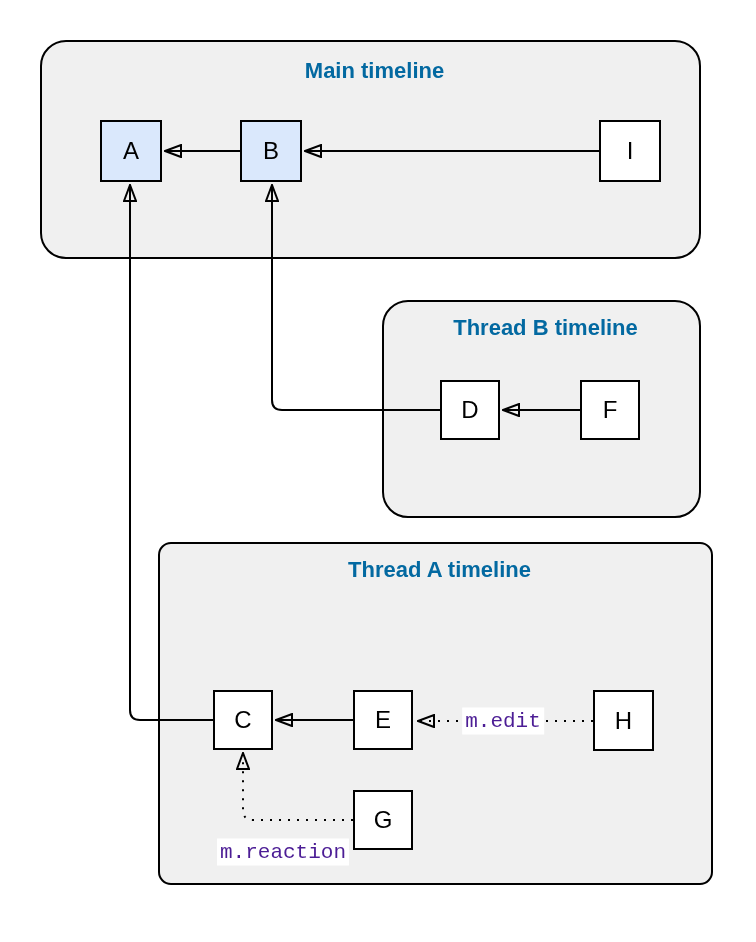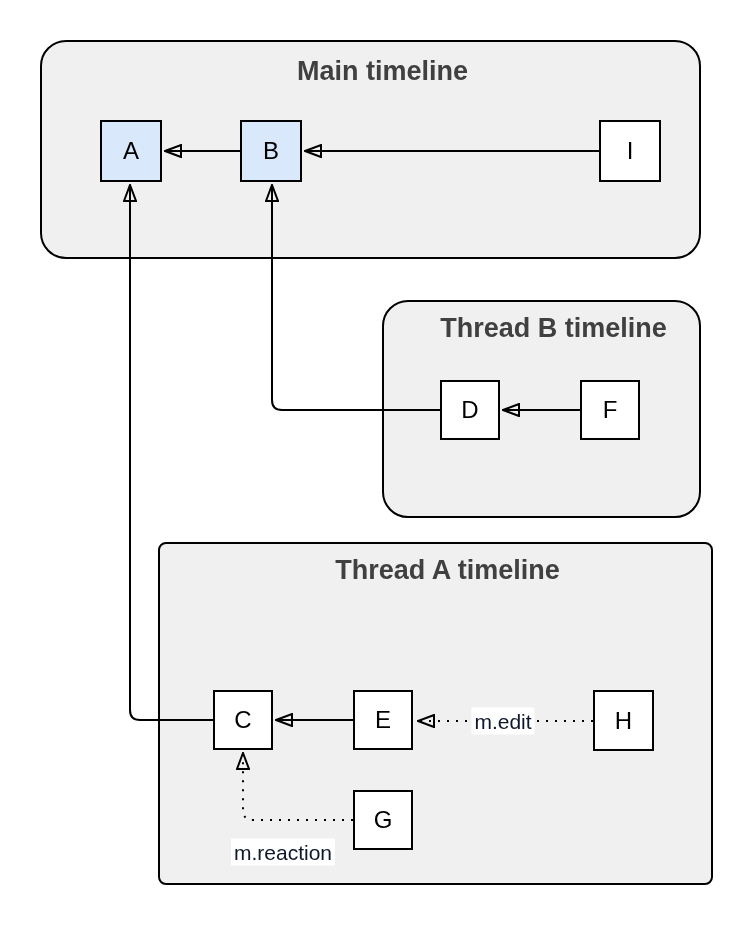--- a/index.html
+++ b/index.html
@@ -17,33 +17,33 @@
   }
   
   .tl-container {
     position: absolute;
     background: #f0f0f0;
     border: 2px solid #000000;
     box-sizing: border-box;
   }
   .tl-container .tl-title {
     position: absolute;
-    left: 12px;
+    left: 4px;
     width: 100%;
     text-align: center;
-    font-size: 27px;
+    font-size: 22px;
     font-weight: bold;
-    color: #404040;
+    color: #0369a1;
     line-height: 26px;
   }
   #container-main    { left: 40px;  top: 40px;  width: 661px; height: 219px; border-radius: 26px; }
   #container-main .tl-title { top: 16px; }
   #container-threadB { left: 382px; top: 300px; width: 319px; height: 218px; border-radius: 26px; }
   #container-threadB .tl-title { top: 13px; }
-  #container-threadA { left: 158px; top: 542px; width: 555px; height: 343px; border-radius: 8px; }
+  #container-threadA { left: 158px; top: 542px; width: 555px; height: 343px; border-radius: 13px; }
   #container-threadA .tl-title { top: 13px; }
 
   
   .edges {
     position: absolute;
     left: 0;
     top: 0;
     pointer-events: none;
   }
   .edges path {
@@ -78,25 +78,26 @@
   #node-C { left: 213px; top: 690px; width: 60px; height: 60px; }
   #node-E { left: 353px; top: 690px; width: 60px; height: 60px; }
   #node-H { left: 593px; top: 690px; width: 61px; height: 61px; }
   #node-G { left: 353px; top: 790px; width: 60px; height: 60px; }
 
   
   .edge-label {
     position: absolute;
     transform: translate(-50%, -50%);
     background: #ffffff;
-    color: #0f172a;
+    color: #4c1d95;
     font-size: 21px;
     line-height: 25px;
     padding: 1px 3px;
     white-space: nowrap;
+    font-family: Liberation Mono, monospace;
   }
   #label-medit     { left: 503px; top: 721px; }
   #label-mreaction { left: 283px; top: 852px; }
 </style>
 </head>
 <body>
 
 <div class="stage">
 
   <div class="tl-container" id="container-main">

